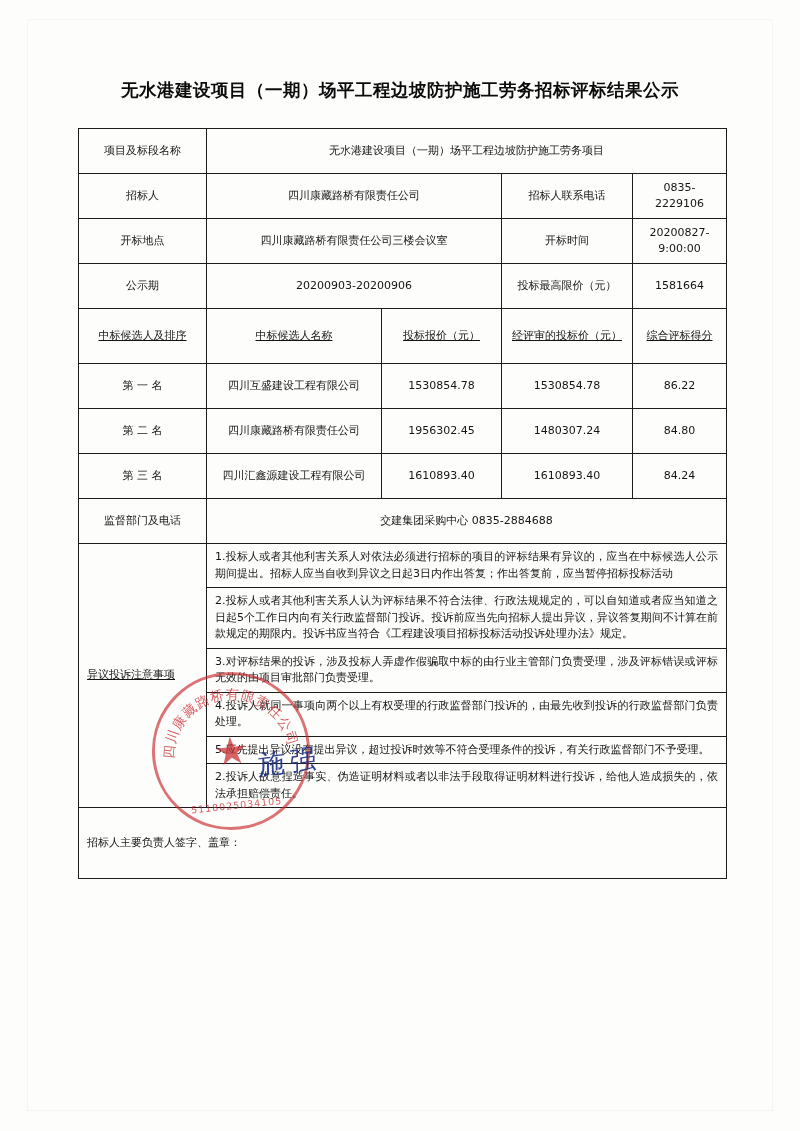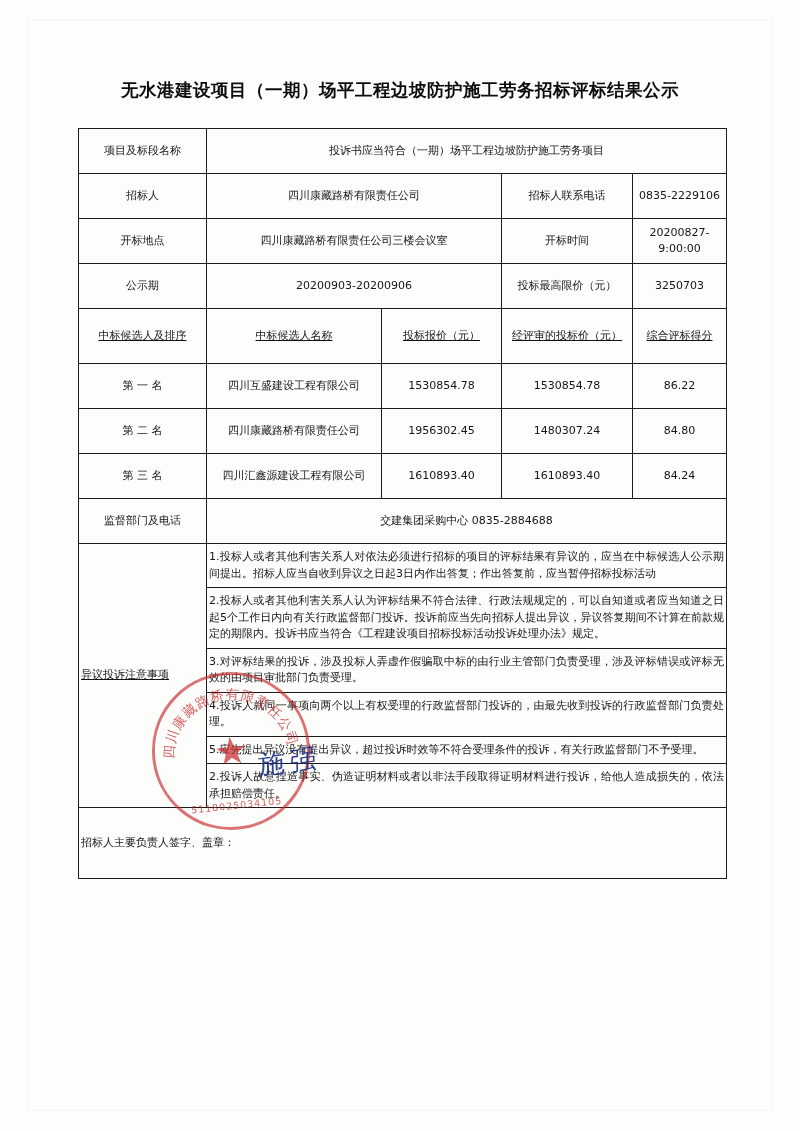--- a/index.html
+++ b/index.html
@@ -39,21 +39,21 @@
     top: 128px;
     width: 648px;
     border-collapse: collapse;
     table-layout: fixed;
     background: transparent;
   }
   table.main td {
     border: 1px solid #1c1c1c;
     font-size: 11px;
     color: #141414;
-    padding: 5px 2px;
+    padding: 5px 8px;
     line-height: 1.5;
     vertical-align: middle;
   }
   .c { text-align: center; }
   .l { text-align: left; }
   .tall { height: 34px; }
   .hdr { height: 44px; text-decoration: underline; }
   .notes td {
     vertical-align: top;
     padding: 6px 8px 6px 8px;
@@ -160,39 +160,39 @@
     <colgroup>
       <col style="width:128px">
       <col style="width:175px">
       <col style="width:120px">
       <col style="width:131px">
       <col style="width:94px">
     </colgroup>
     <tbody>
       <tr>
         <td class="c tall">项目及标段名称</td>
-        <td class="c tall" colspan="4">投诉书应当符合（一期）场平工程边坡防护施工劳务项目</td>
+        <td class="c tall" colspan="4">无水港建设项目（一期）场平工程边坡防护施工劳务项目</td>
       </tr>
       <tr>
         <td class="c tall">招标人</td>
         <td class="c tall" colspan="2">四川康藏路桥有限责任公司</td>
         <td class="c tall">招标人联系电话</td>
         <td class="c tall">0835-2229106</td>
       </tr>
       <tr>
         <td class="c tall">开标地点</td>
         <td class="c tall" colspan="2">四川康藏路桥有限责任公司三楼会议室</td>
         <td class="c tall">开标时间</td>
         <td class="c tall">20200827-9:00:00</td>
       </tr>
       <tr>
         <td class="c tall">公示期</td>
         <td class="c tall" colspan="2">20200903-20200906</td>
         <td class="c tall">投标最高限价（元）</td>
-        <td class="c tall">3250703</td>
+        <td class="c tall">1581664</td>
       </tr>
       <tr>
         <td class="c hdr">中标候选人及排序</td>
         <td class="c hdr">中标候选人名称</td>
         <td class="c hdr">投标报价（元）</td>
         <td class="c hdr">经评审的投标价（元）</td>
         <td class="c hdr">综合评标得分</td>
       </tr>
       <tr>
         <td class="c tall">第 一 名</td>

